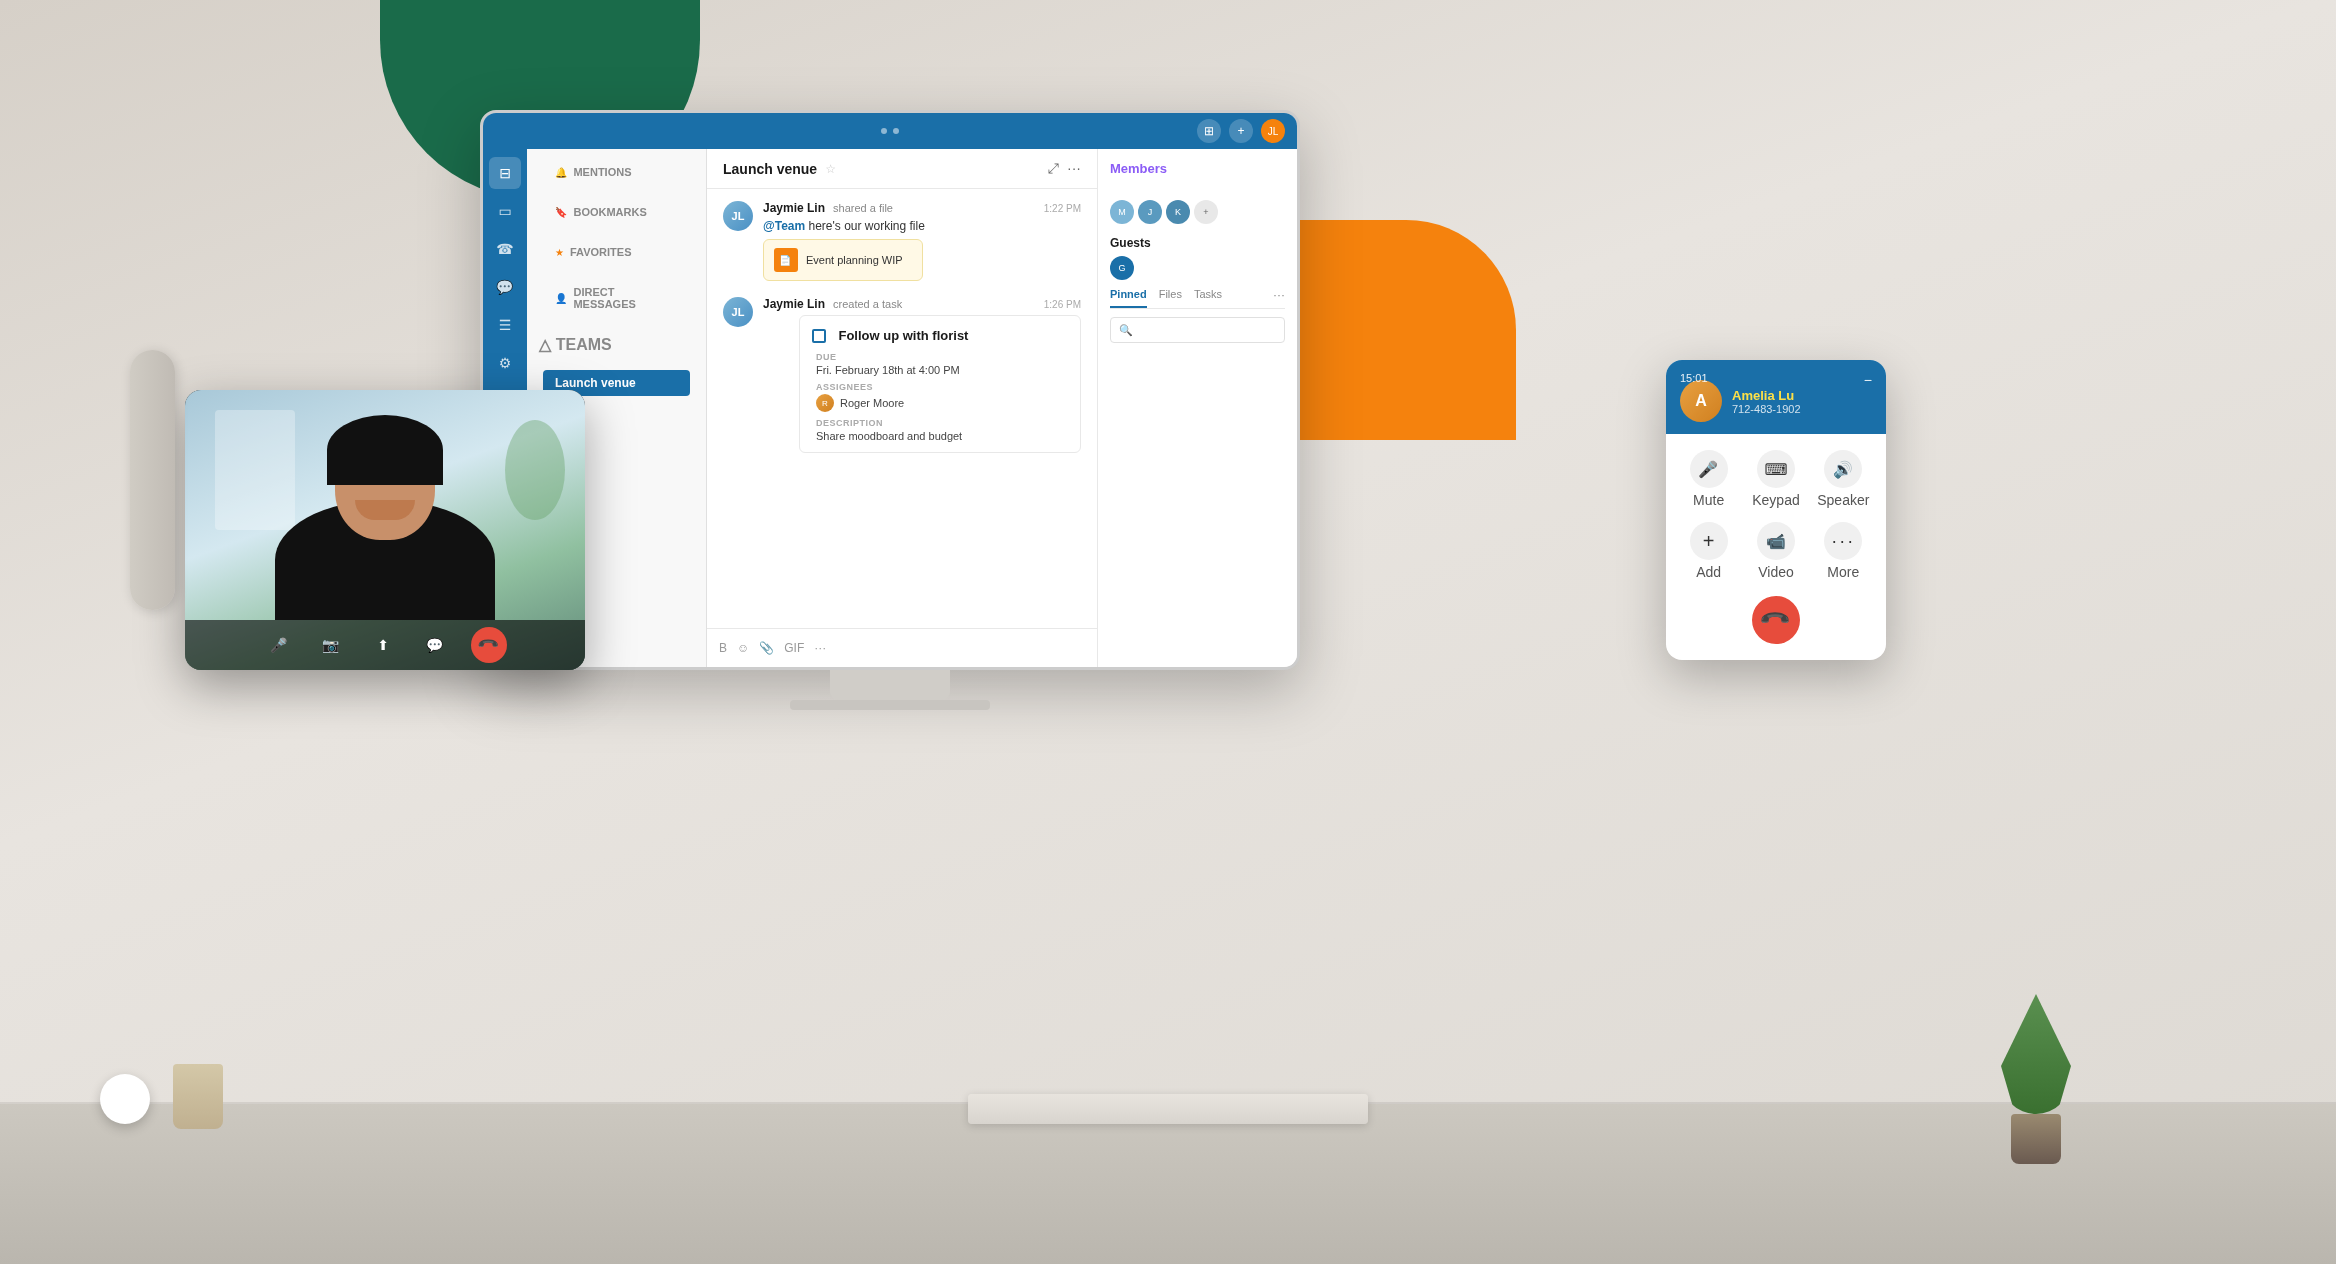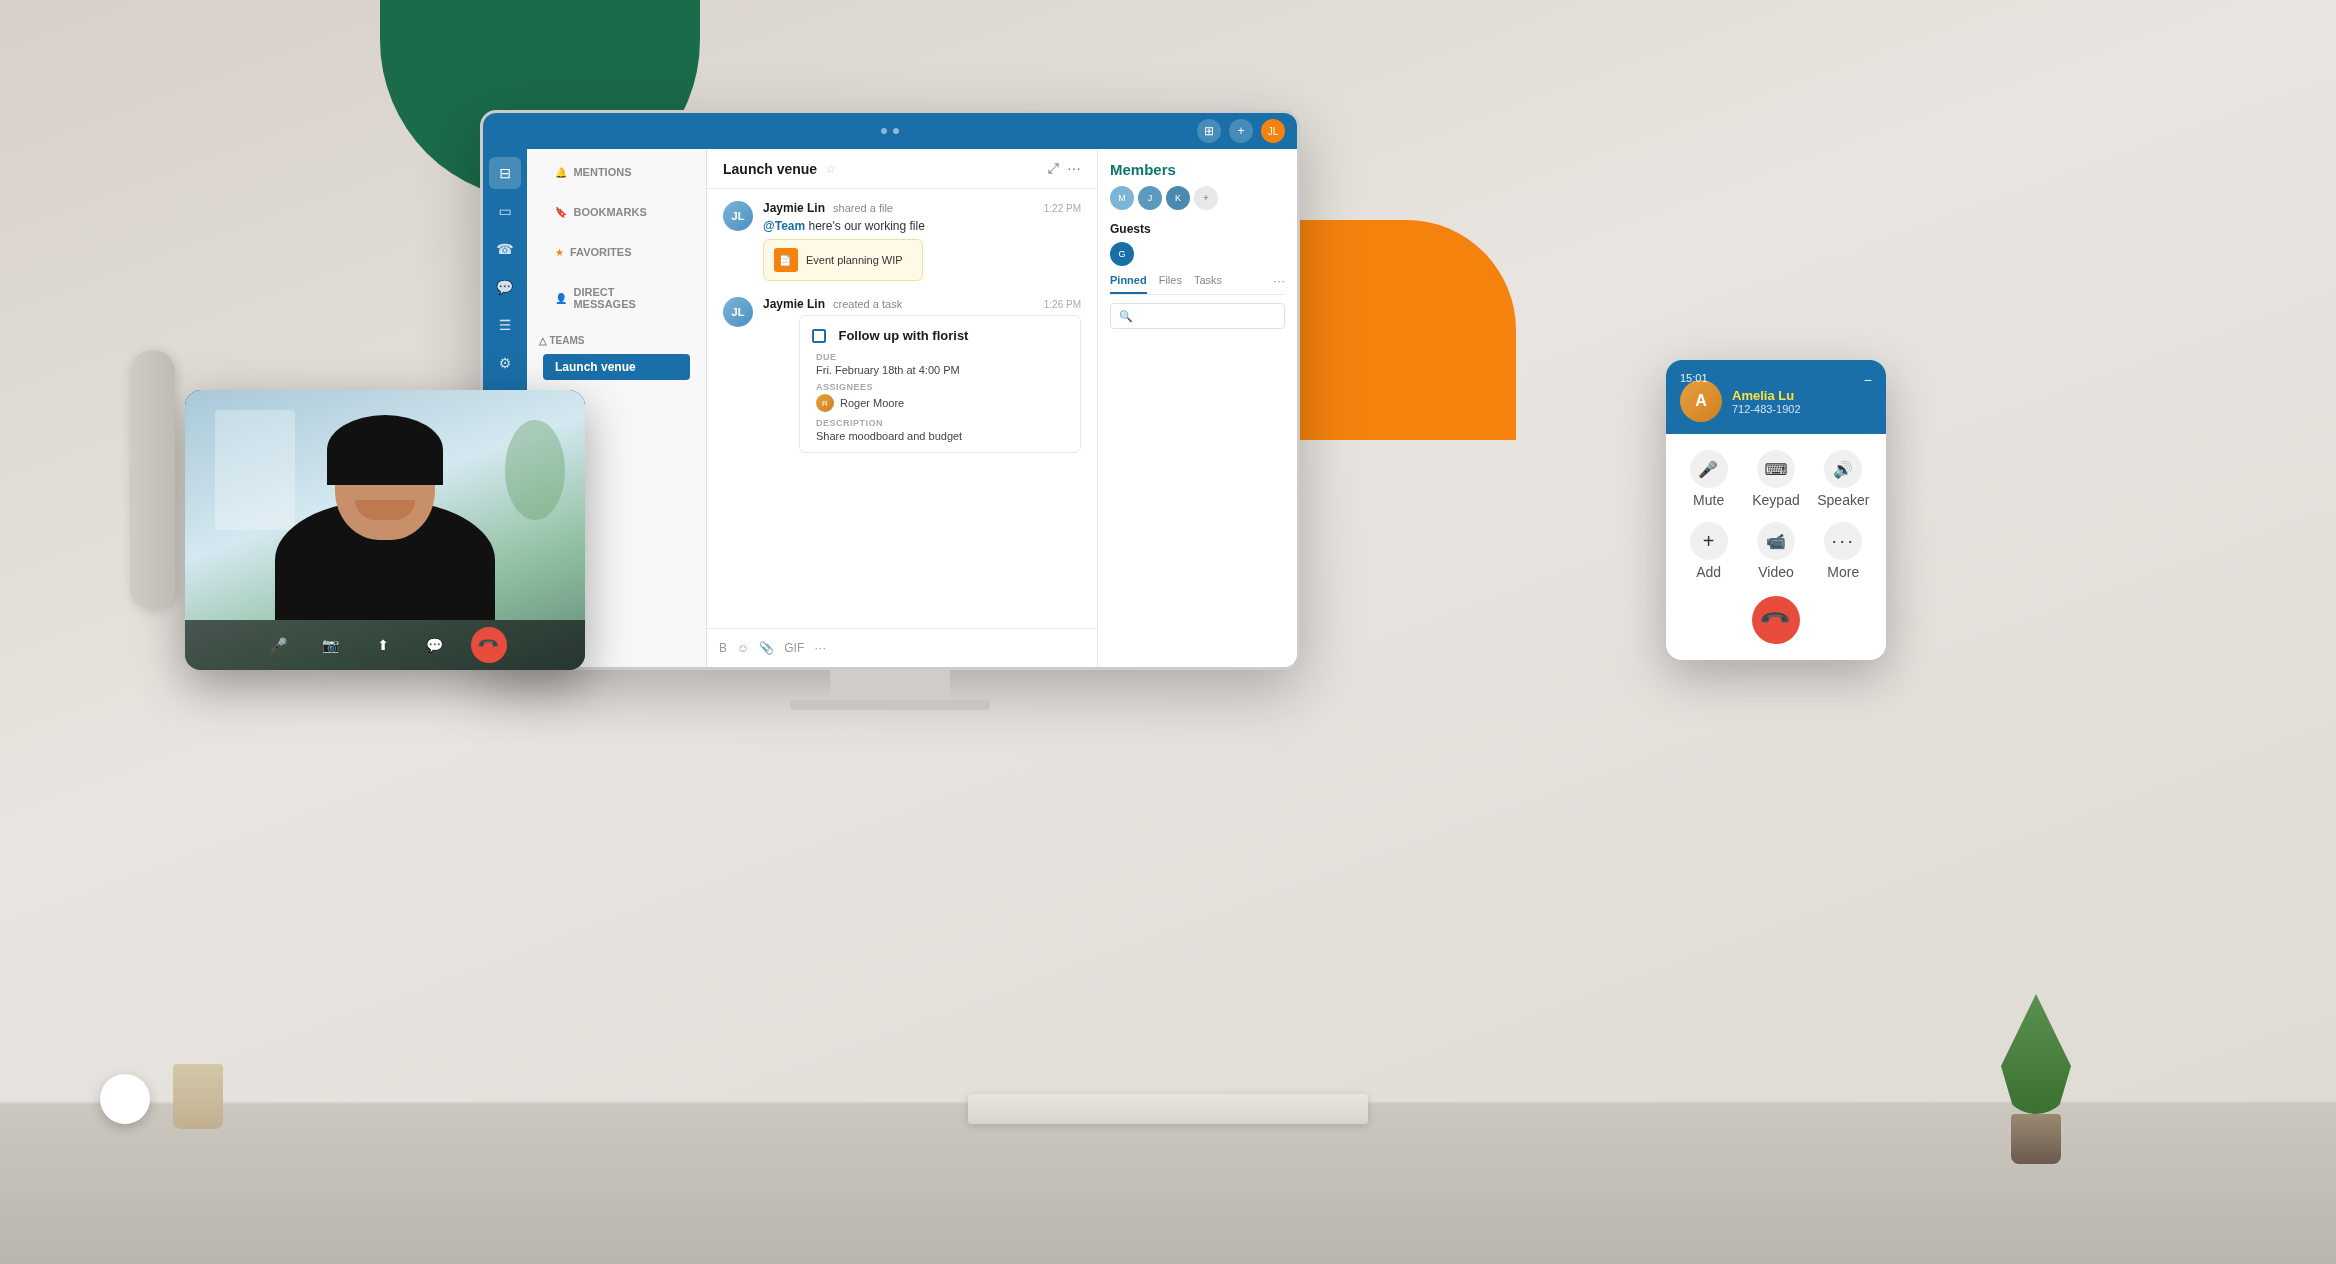--- a/index.html
+++ b/index.html
@@ -400,24 +400,24 @@
 
     
     .right-panel {
       width: 200px;
       background: #fff;
       border-left: 1px solid #e8e8e8;
       padding: 12px;
     }
 
     .panel-title {
-      font-size: 15px;
+      font-size: 13px;
       font-weight: 700;
-      color: #0f766e;
-      margin-bottom: 8px;
+      color: #8b5cf6;
+      margin-bottom: 24px;
     }
 
     .members-row {
       display: flex;
       gap: 4px;
       margin-bottom: 12px;
     }
 
     .member-avatar {
       width: 24px;
@@ -744,21 +744,21 @@
               <span style="font-size:11px; font-weight:600; color:#888;">FAVORITES</span>
             </div>
           </div>
           <div class="channel-section">
             <div class="channel-item">
               <span style="color:#f5820d; font-size:10px;">👤</span>
               <span style="font-size:11px; font-weight:600; color:#888;">DIRECT MESSAGES</span>
             </div>
           </div>
           <div class="channel-section">
-            <div style="font-size:10px; color:#888; font-weight:600; margin-bottom:4px; padding: 4px 0;">△ TEAMS</div>
+            <div style="font-size:16px; color:#888; font-weight:600; margin-bottom:12px; padding: 4px 0;">△ TEAMS</div>
             <div class="channel-item active">
               <span>Launch venue</span>
             </div>
           </div>
         </div>
 
         <div class="chat-main">
           <div class="chat-header">
             <span class="chat-title">Launch venue</span>
             <span class="chat-star">☆</span>

